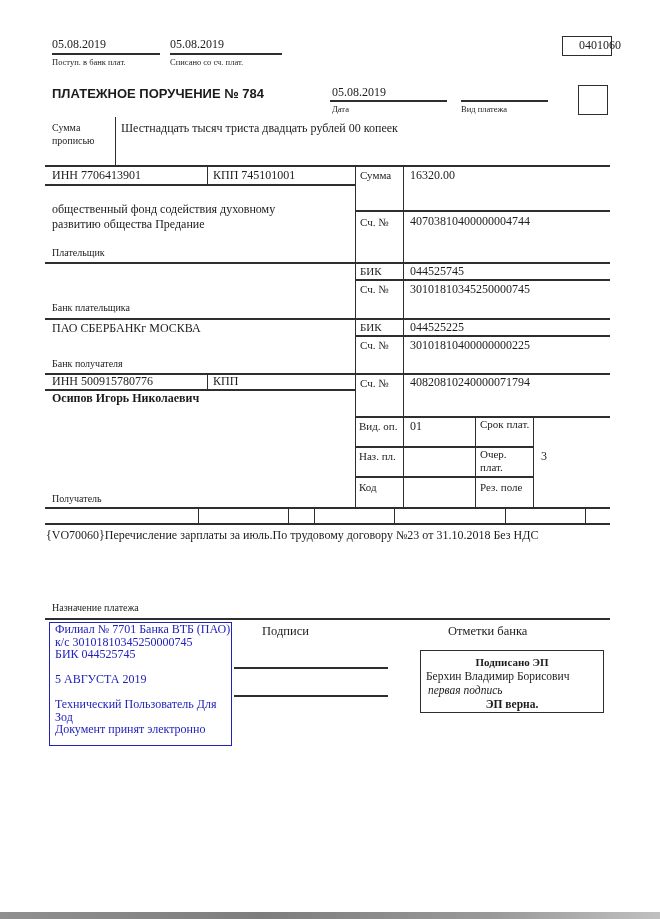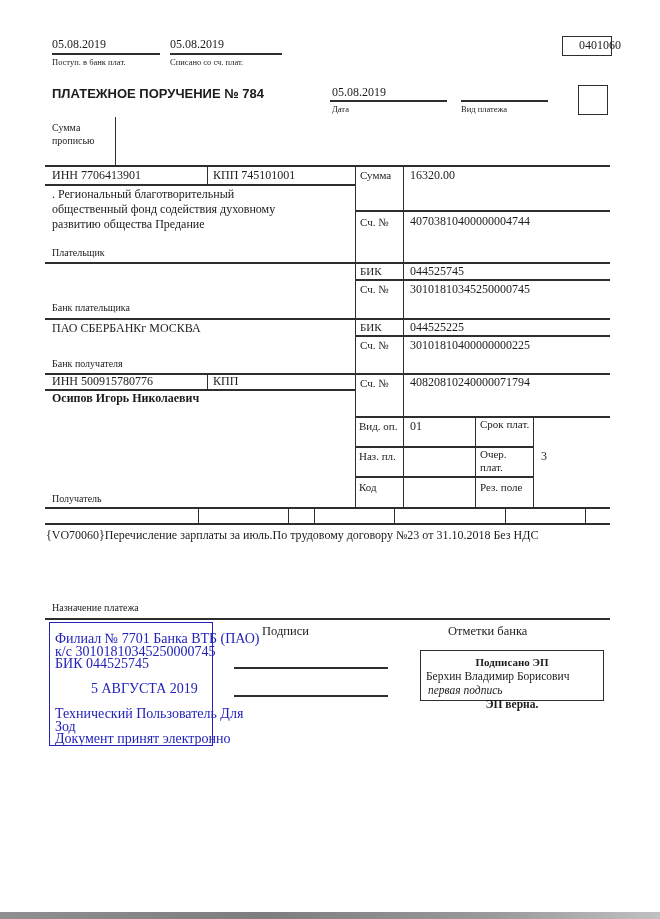--- a/index.html
+++ b/index.html
@@ -9,24 +9,24 @@
   .t12{font-size:12px;line-height:15px;}
   .t125{font-size:12.5px;line-height:15px;}
   .s85{font-size:8.5px;line-height:10px;}
   .s10{font-size:10px;line-height:12px;}
   .s11{font-size:11px;line-height:13px;}
   .wrap{white-space:normal;}
   .hl{position:absolute;height:1.6px;background:#2e2e2e;}
   .vl{position:absolute;width:1.4px;background:#2e2e2e;}
   .box{position:absolute;border:1.8px solid #2e2e2e;box-sizing:border-box;padding-left:16px;}
   .title{font-family:"Liberation Sans","DejaVu Sans",sans-serif;font-weight:bold;font-size:13px;}
-  .stamp{position:absolute;left:49px;top:622px;width:164px;height:124px;border:1.8px solid #2222bb;
-         box-sizing:border-box;color:#2222bb;font-size:14px;line-height:12.5px;padding:10px 4px 0 5px;}
+  .stamp{position:absolute;left:49px;top:622px;width:183px;height:124px;border:1.8px solid #2222bb;
+         box-sizing:border-box;color:#2222bb;font-size:12px;line-height:12.5px;padding:0 4px 0 5px;}
   .stamp div{white-space:nowrap;}
-  .sigbox{position:absolute;left:420px;top:650px;width:184px;height:51px;border:1.5px solid #2e2e2e;
+  .sigbox{position:absolute;left:420px;top:650px;width:184px;height:63px;border:1.5px solid #2e2e2e;
           box-sizing:border-box;font-size:11.5px;line-height:14px;}
   .scanedge{position:absolute;left:0;top:912px;width:660px;height:7px;
             background:linear-gradient(90deg,#8f8f8f 0%,#7d7d7d 40%,#9a9a9a 75%,#c0c0c0 100%);}
 </style>
 </head>
 <body>
 
 <div class="page">
 
   <div class="abs t12" style="left:52px;top:37px;">05.08.2019</div>
@@ -43,20 +43,21 @@
   <div class="abs t12" style="left:332px;top:85px;">05.08.2019</div>
   <div class="hl" style="left:330px;top:100px;width:117px;"></div>
   <div class="abs s85" style="left:332px;top:104px;">Дата</div>
   <div class="hl" style="left:461px;top:100px;width:87px;"></div>
   <div class="abs s85" style="left:461px;top:104px;">Вид платежа</div>
   <div class="box" style="left:578px;top:85px;width:30px;height:30px;"></div>
 
   <div class="abs s10" style="left:52px;top:122px;">Сумма</div>
   <div class="abs s10" style="left:52px;top:135px;">прописью</div>
   <div class="vl" style="left:115px;top:117px;height:48px;"></div>
+  <div class="abs t12" style="left:121px;top:121px;">Шестнадцать тысяч триста двадцать рублей 00 копеек</div>
 
   <div class="hl" style="left:45px;top:165px;width:565px;"></div>
   <div class="hl" style="left:45px;top:184px;width:310px;"></div>
   <div class="hl" style="left:355px;top:210px;width:255px;"></div>
   <div class="hl" style="left:45px;top:262px;width:565px;"></div>
   <div class="hl" style="left:355px;top:279px;width:255px;"></div>
   <div class="hl" style="left:45px;top:318px;width:565px;"></div>
   <div class="hl" style="left:355px;top:335px;width:255px;"></div>
   <div class="hl" style="left:45px;top:373px;width:565px;"></div>
   <div class="hl" style="left:45px;top:389px;width:310px;"></div>
@@ -75,21 +76,20 @@
 
   <div class="vl" style="left:198px;top:507px;height:16px;"></div>
   <div class="vl" style="left:288px;top:507px;height:16px;"></div>
   <div class="vl" style="left:314px;top:507px;height:16px;"></div>
   <div class="vl" style="left:394px;top:507px;height:16px;"></div>
   <div class="vl" style="left:505px;top:507px;height:16px;"></div>
   <div class="vl" style="left:585px;top:507px;height:16px;"></div>
 
   <div class="abs t12" style="left:52px;top:168px;">ИНН 7706413901</div>
   <div class="abs t12" style="left:213px;top:168px;">КПП 745101001</div>
-  <div class="abs t12" style="left:52px;top:187px;">. Региональный благотворительный</div>
   <div class="abs t12" style="left:52px;top:202px;">общественный фонд содействия духовному</div>
   <div class="abs t12" style="left:52px;top:217px;">развитию общества Предание</div>
   <div class="abs s10" style="left:52px;top:247px;">Плательщик</div>
   <div class="abs s11" style="left:360px;top:169px;">Сумма</div>
   <div class="abs t12" style="left:410px;top:168px;">16320.00</div>
   <div class="abs s11" style="left:360px;top:216px;">Сч. №</div>
   <div class="abs t12" style="left:410px;top:214px;">40703810400000004744</div>
 
   <div class="abs s10" style="left:52px;top:302px;">Банк плательщика</div>
   <div class="abs s11" style="left:360px;top:265px;">БИК</div>
@@ -127,21 +127,21 @@
   <div class="abs t125" style="left:262px;top:624px;">Подписи</div>
   <div class="abs t125" style="left:448px;top:624px;">Отметки банка</div>
 
   <div class="hl" style="left:234px;top:667px;width:154px;"></div>
   <div class="hl" style="left:234px;top:695px;width:154px;"></div>
 
   <div class="stamp">
     <div>Филиал № 7701 Банка ВТБ (ПАО)</div>
     <div>к/с 30101810345250000745</div>
     <div>БИК 044525745</div>
-    <div style="margin-top:12px;margin-left:36px;">5 АВГУСТА 2019</div>
+    <div style="margin-top:12px;">5 АВГУСТА 2019</div>
     <div style="margin-top:13px;">Технический Пользователь Для</div>
     <div>Зод</div>
     <div>Документ принят электронно</div>
   </div>
 
   <div class="sigbox">
     <div style="text-align:center;font-weight:bold;font-size:11px;margin-top:4px;">Подписано ЭП</div>
     <div style="margin-left:5px;">Берхин Владимир Борисович</div>
     <div style="margin-left:7px;font-style:italic;">первая подпись</div>
     <div style="text-align:center;font-weight:bold;">ЭП верна.</div>

